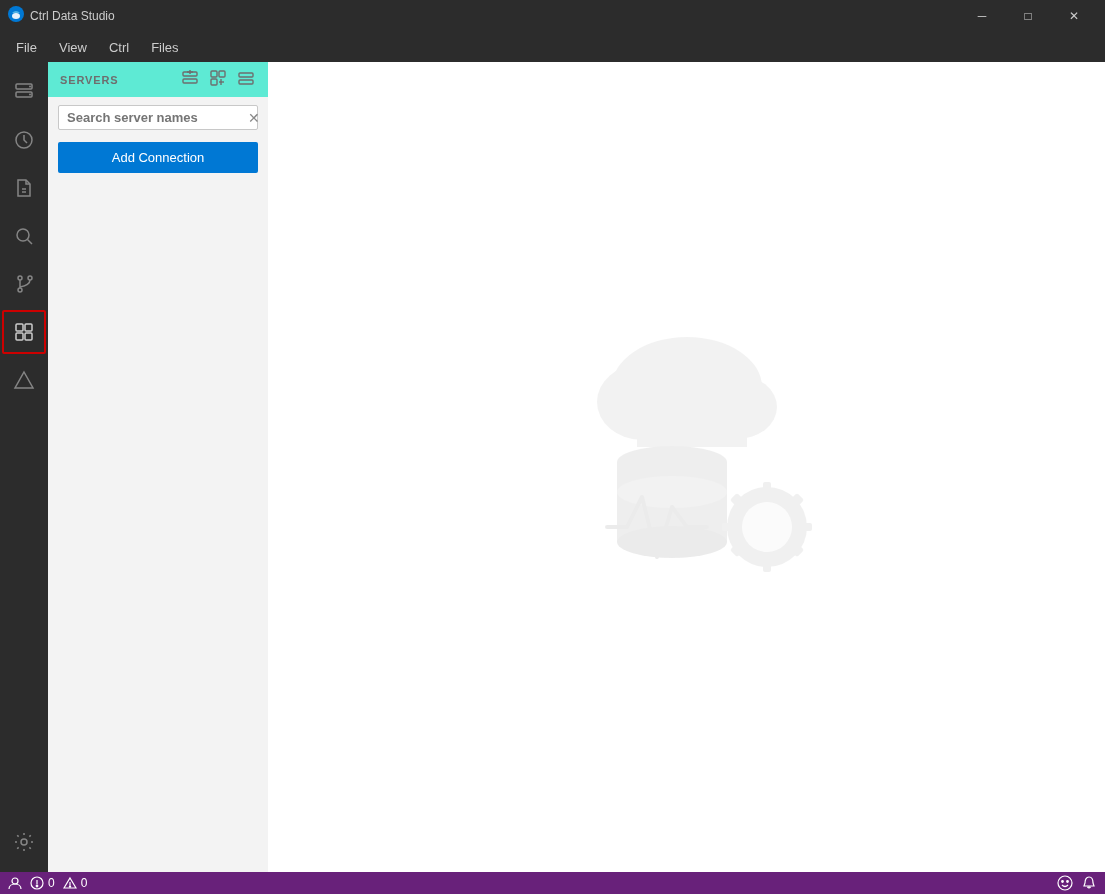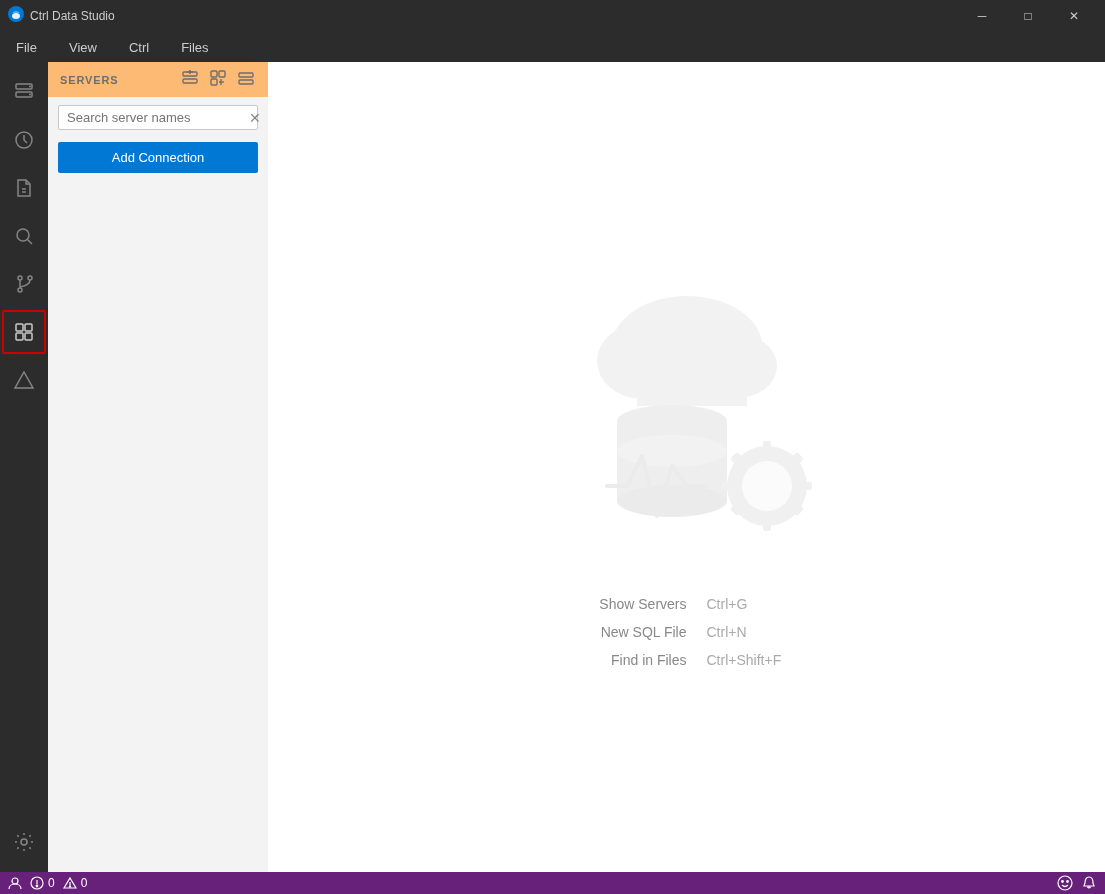--- a/index.html
+++ b/index.html
@@ -24,21 +24,21 @@
       background: transparent; border: none;
     }
 
     
     .menu-bar {
       height: 30px;
       background: #2c2c2c;
       display: flex;
       align-items: center;
       padding: 0 8px;
-      gap: 16px;
+      gap: 6px;
     }
     .menu-item {
       color: #cccccc;
       font-size: 13px;
       padding: 4px 8px;
       cursor: pointer;
       border-radius: 2px;
     }
 
     
@@ -78,21 +78,21 @@
       background: #f3f3f3;
       display: flex;
       flex-direction: column;
     }
     .sidebar-header {
       height: 35px;
       display: flex;
       align-items: center;
       padding: 0 12px;
       gap: 8px;
-      background: #fdba74;
+      background: #5eead4;
     }
     .sidebar-title {
       font-size: 11px;
       font-weight: 600;
       color: #6e6e6e;
       letter-spacing: 0.08em;
       flex: 1;
     }
     .sidebar-icon {
       color: #6e6e6e;
@@ -112,20 +112,21 @@
       padding: 4px 8px;
       gap: 6px;
     }
     .search-input {
       border: none;
       outline: none;
       font-size: 13px;
       color: #333;
       flex: 1;
       background: transparent;
+      font-weight: bold;
     }
     .search-clear {
       color: #888;
       cursor: pointer;
       font-size: 14px;
       line-height: 1;
     }
 
     
     .add-connection-btn {
@@ -354,34 +355,20 @@
         <rect x="236" y="250" width="8" height="15" rx="2" fill="#b8b8b8"></rect>
         <rect x="195" y="216" width="15" height="8" rx="2" fill="#b8b8b8"></rect>
         <rect x="270" y="216" width="15" height="8" rx="2" fill="#b8b8b8"></rect>
         <rect x="205" y="188" width="10" height="10" rx="2" fill="#b8b8b8" transform="rotate(45 210 193)"></rect>
         <rect x="265" y="188" width="10" height="10" rx="2" fill="#b8b8b8" transform="rotate(45 270 193)"></rect>
         <rect x="205" y="238" width="10" height="10" rx="2" fill="#b8b8b8" transform="rotate(45 210 243)"></rect>
         <rect x="265" y="238" width="10" height="10" rx="2" fill="#b8b8b8" transform="rotate(45 270 243)"></rect>
       </svg>
     </div>
 
-    <div class="shortcuts">
-      <div class="shortcut-row">
-        <span class="shortcut-label">Show Servers</span>
-        <span class="shortcut-key">Ctrl+G</span>
-      </div>
-      <div class="shortcut-row">
-        <span class="shortcut-label">New SQL File</span>
-        <span class="shortcut-key">Ctrl+N</span>
-      </div>
-      <div class="shortcut-row">
-        <span class="shortcut-label">Find in Files</span>
-        <span class="shortcut-key">Ctrl+Shift+F</span>
-      </div>
-    </div>
   </div>
 
 </div>
 
 <div class="status-bar">
   <div class="status-item">
     <svg width="14" height="14" viewBox="0 0 14 14" fill="none" stroke="#fff" stroke-width="1.2">
       <circle cx="7" cy="5" r="3"></circle>
       <path d="M1 13c0-3 2.5-5 6-5s6 2 6 5"></path>
     </svg>

